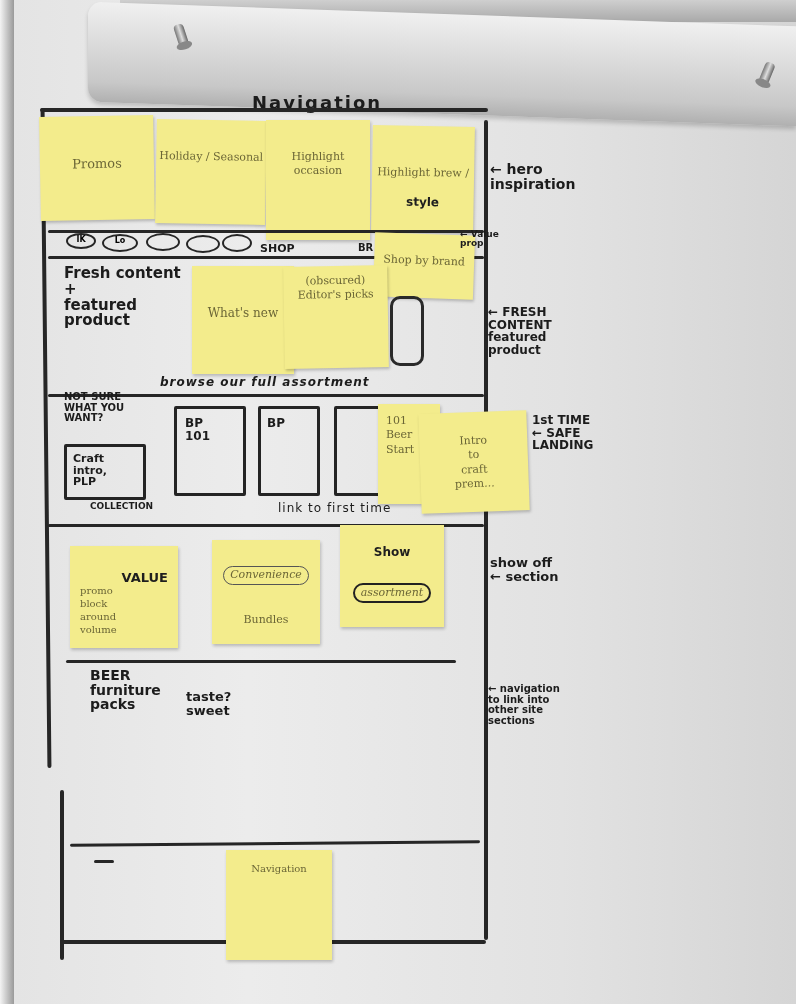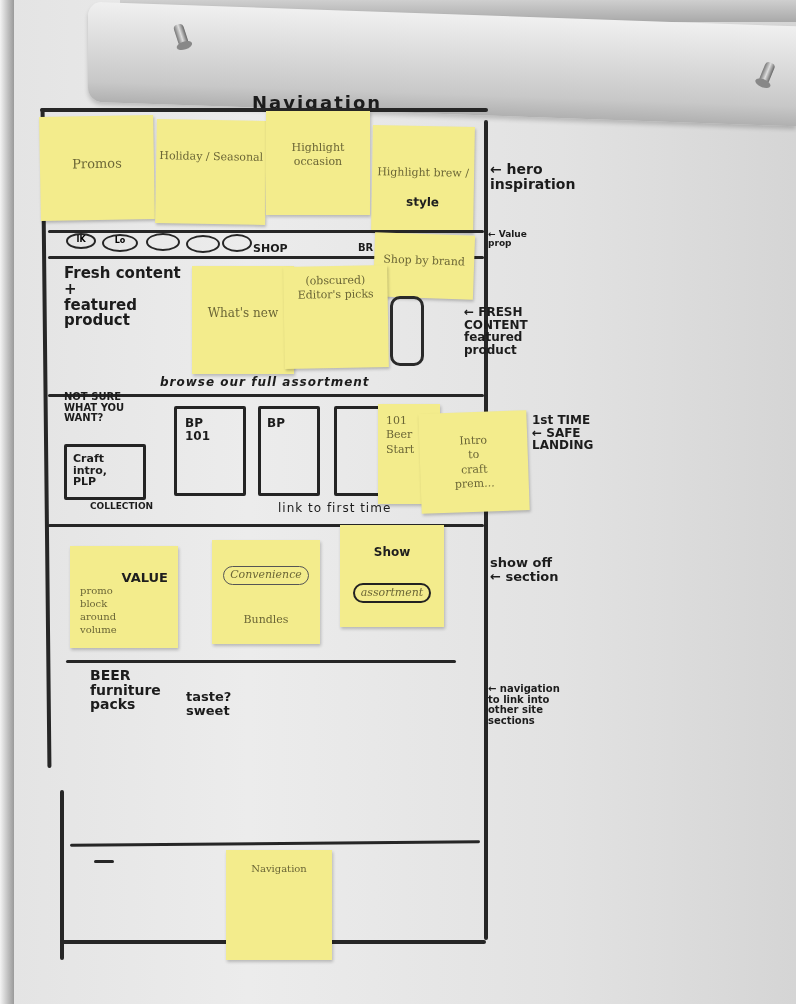--- a/index.html
+++ b/index.html
@@ -80,34 +80,34 @@
 <div class="marker" style="left:252px;top:94px;font-size:18px;letter-spacing:2px;">Navigation</div>
 
 <div class="line" style="left:40px;top:108px;width:448px;height:4px;"></div>
 <div class="line" style="left:44px;top:108px;width:4px;height:660px;transform:rotate(-0.6deg);"></div>
 <div class="line" style="left:484px;top:120px;width:4px;height:820px;"></div>
 <div class="line" style="left:60px;top:790px;width:4px;height:170px;"></div>
 <div class="line" style="left:60px;top:940px;width:426px;height:4px;"></div>
 
 <div class="sticky" style="left:40px;top:116px;width:114px;height:104px;transform:rotate(-1deg);padding-top:40px;font-size:13px;">Promos</div>
 <div class="sticky" style="left:156px;top:120px;width:110px;height:104px;transform:rotate(1deg);padding-top:30px;">Holiday / Seasonal</div>
-<div class="sticky" style="left:266px;top:111px;width:104px;height:104px;padding-top:30px;">Highlight occasion</div>
+<div class="sticky" style="left:266px;top:120px;width:104px;height:120px;padding-top:30px;">Highlight occasion</div>
 <div class="sticky" style="left:372px;top:126px;width:102px;height:106px;transform:rotate(1deg);padding-top:26px;">
   <span>Highlight brew /</span><br>
   <span class="bold-note">style</span>
 </div>
 
 <div class="line" style="left:48px;top:230px;width:436px;height:3px;"></div>
 <div class="line" style="left:48px;top:256px;width:436px;height:3px;"></div>
 <div class="oval" style="left:66px;top:233px;width:30px;height:16px;font-size:8px;text-align:center;font-weight:bold;">IK</div>
 <div class="oval" style="left:102px;top:234px;width:36px;height:18px;font-size:8px;text-align:center;font-weight:bold;">Lo</div>
 <div class="oval" style="left:146px;top:233px;width:34px;height:18px;"></div>
 <div class="oval" style="left:186px;top:235px;width:34px;height:18px;"></div>
 <div class="oval" style="left:222px;top:234px;width:30px;height:18px;"></div>
-<div class="marker" style="left:253px;top:243px;font-size:11px;">SHOP</div>
+<div class="marker" style="left:260px;top:243px;font-size:11px;">SHOP</div>
 <div class="marker" style="left:358px;top:243px;font-size:10px;">BR</div>
 <div class="sticky" style="left:374px;top:234px;width:100px;height:64px;transform:rotate(2deg);padding-top:20px;">Shop by brand</div>
 
 <div class="marker" style="left:64px;top:266px;font-size:15px;text-align:left;width:120px;">Fresh content
 +
 featured
 product</div>
 <div class="sticky" style="left:192px;top:266px;width:102px;height:108px;padding-top:40px;font-size:12px;">What's new</div>
 <div class="sticky" style="left:284px;top:266px;width:104px;height:102px;transform:rotate(-1deg);padding-top:8px;">(obscured)
 Editor's picks</div>
@@ -164,23 +164,23 @@
 packs</div>
 <div class="marker" style="left:186px;top:690px;font-size:13px;">taste?
 sweet</div>
 
 <div class="line" style="left:70px;top:842px;width:410px;height:3px;transform:rotate(-0.5deg);"></div>
 <div class="line" style="left:94px;top:860px;width:20px;height:3px;"></div>
 <div class="sticky" style="left:226px;top:850px;width:106px;height:110px;padding-top:12px;font-size:10px;">Navigation</div>
 
 <div class="marker" style="left:490px;top:162px;font-size:14px;">← hero
 inspiration</div>
-<div class="marker" style="left:488px;top:230px;font-size:9px;">← Value
+<div class="marker" style="left:460px;top:230px;font-size:9px;">← Value
 prop</div>
-<div class="marker" style="left:464px;top:306px;font-size:12px;">← FRESH
+<div class="marker" style="left:488px;top:306px;font-size:12px;">← FRESH
 CONTENT
 featured
 product</div>
 <div class="marker" style="left:532px;top:414px;font-size:12px;">1st TIME
 ← SAFE
 LANDING</div>
 <div class="marker" style="left:490px;top:556px;font-size:13px;">show off
 ← section</div>
 <div class="marker" style="left:488px;top:684px;font-size:10px;">← navigation
 to link into

